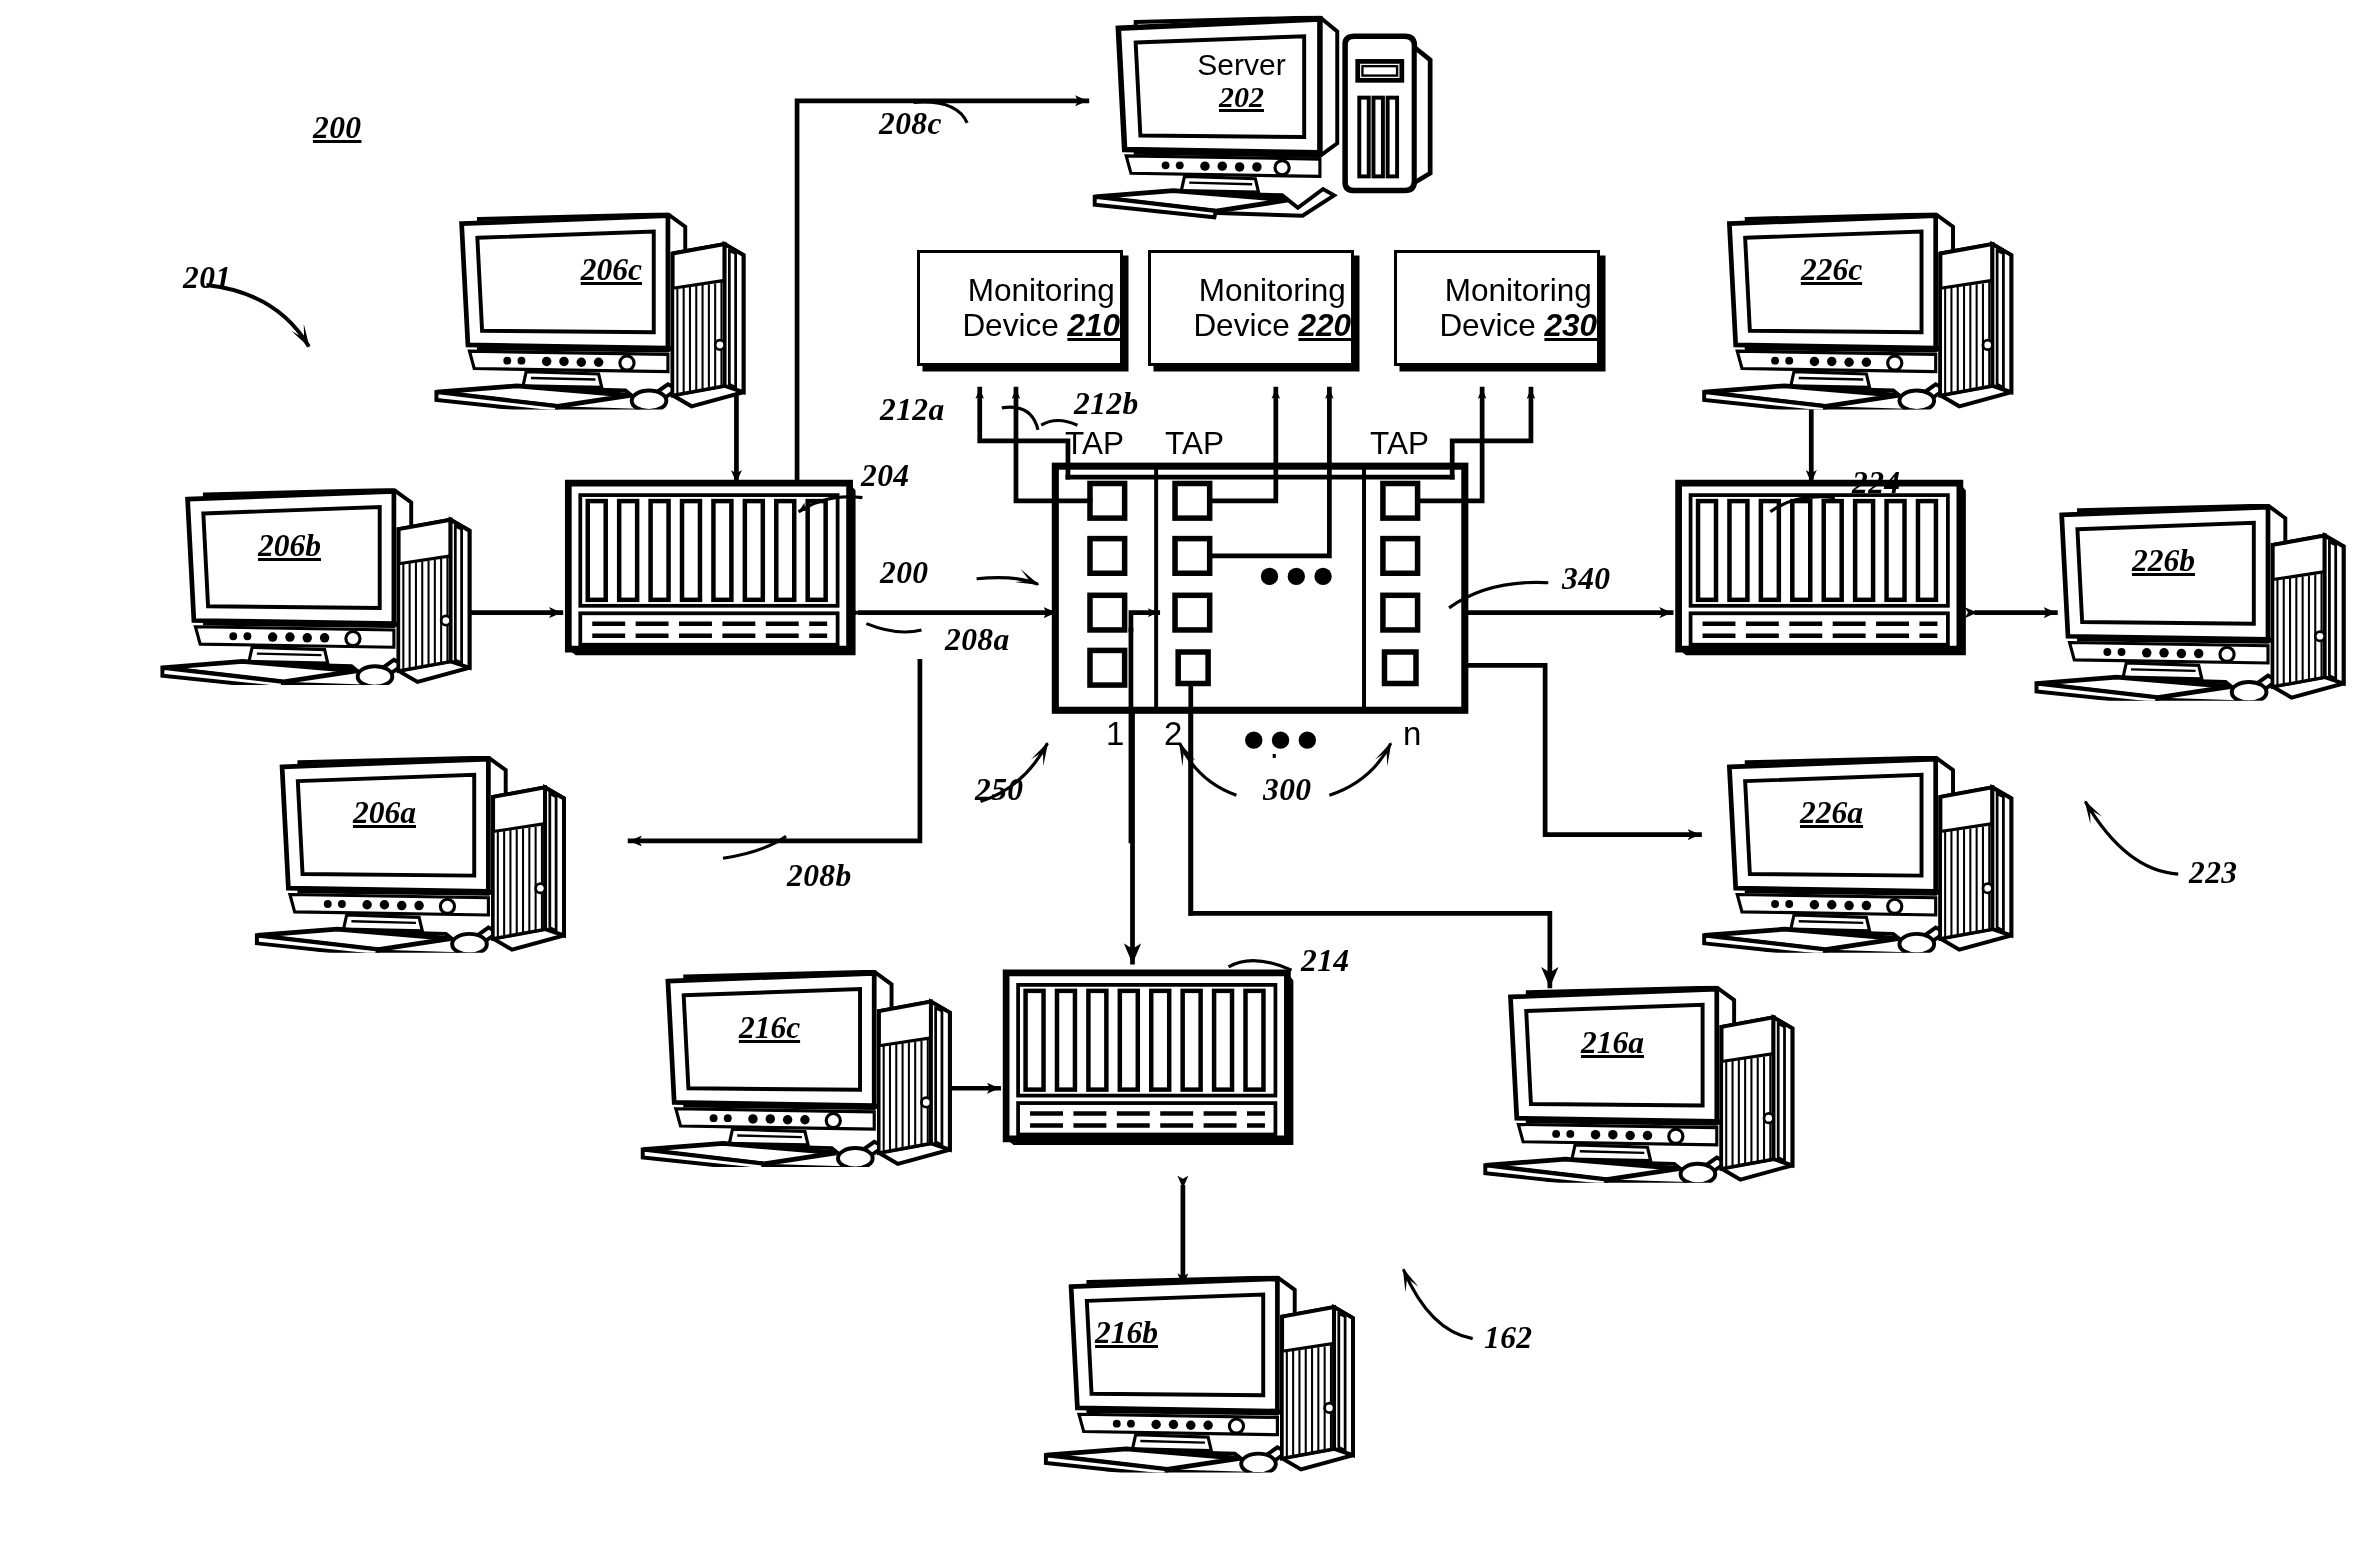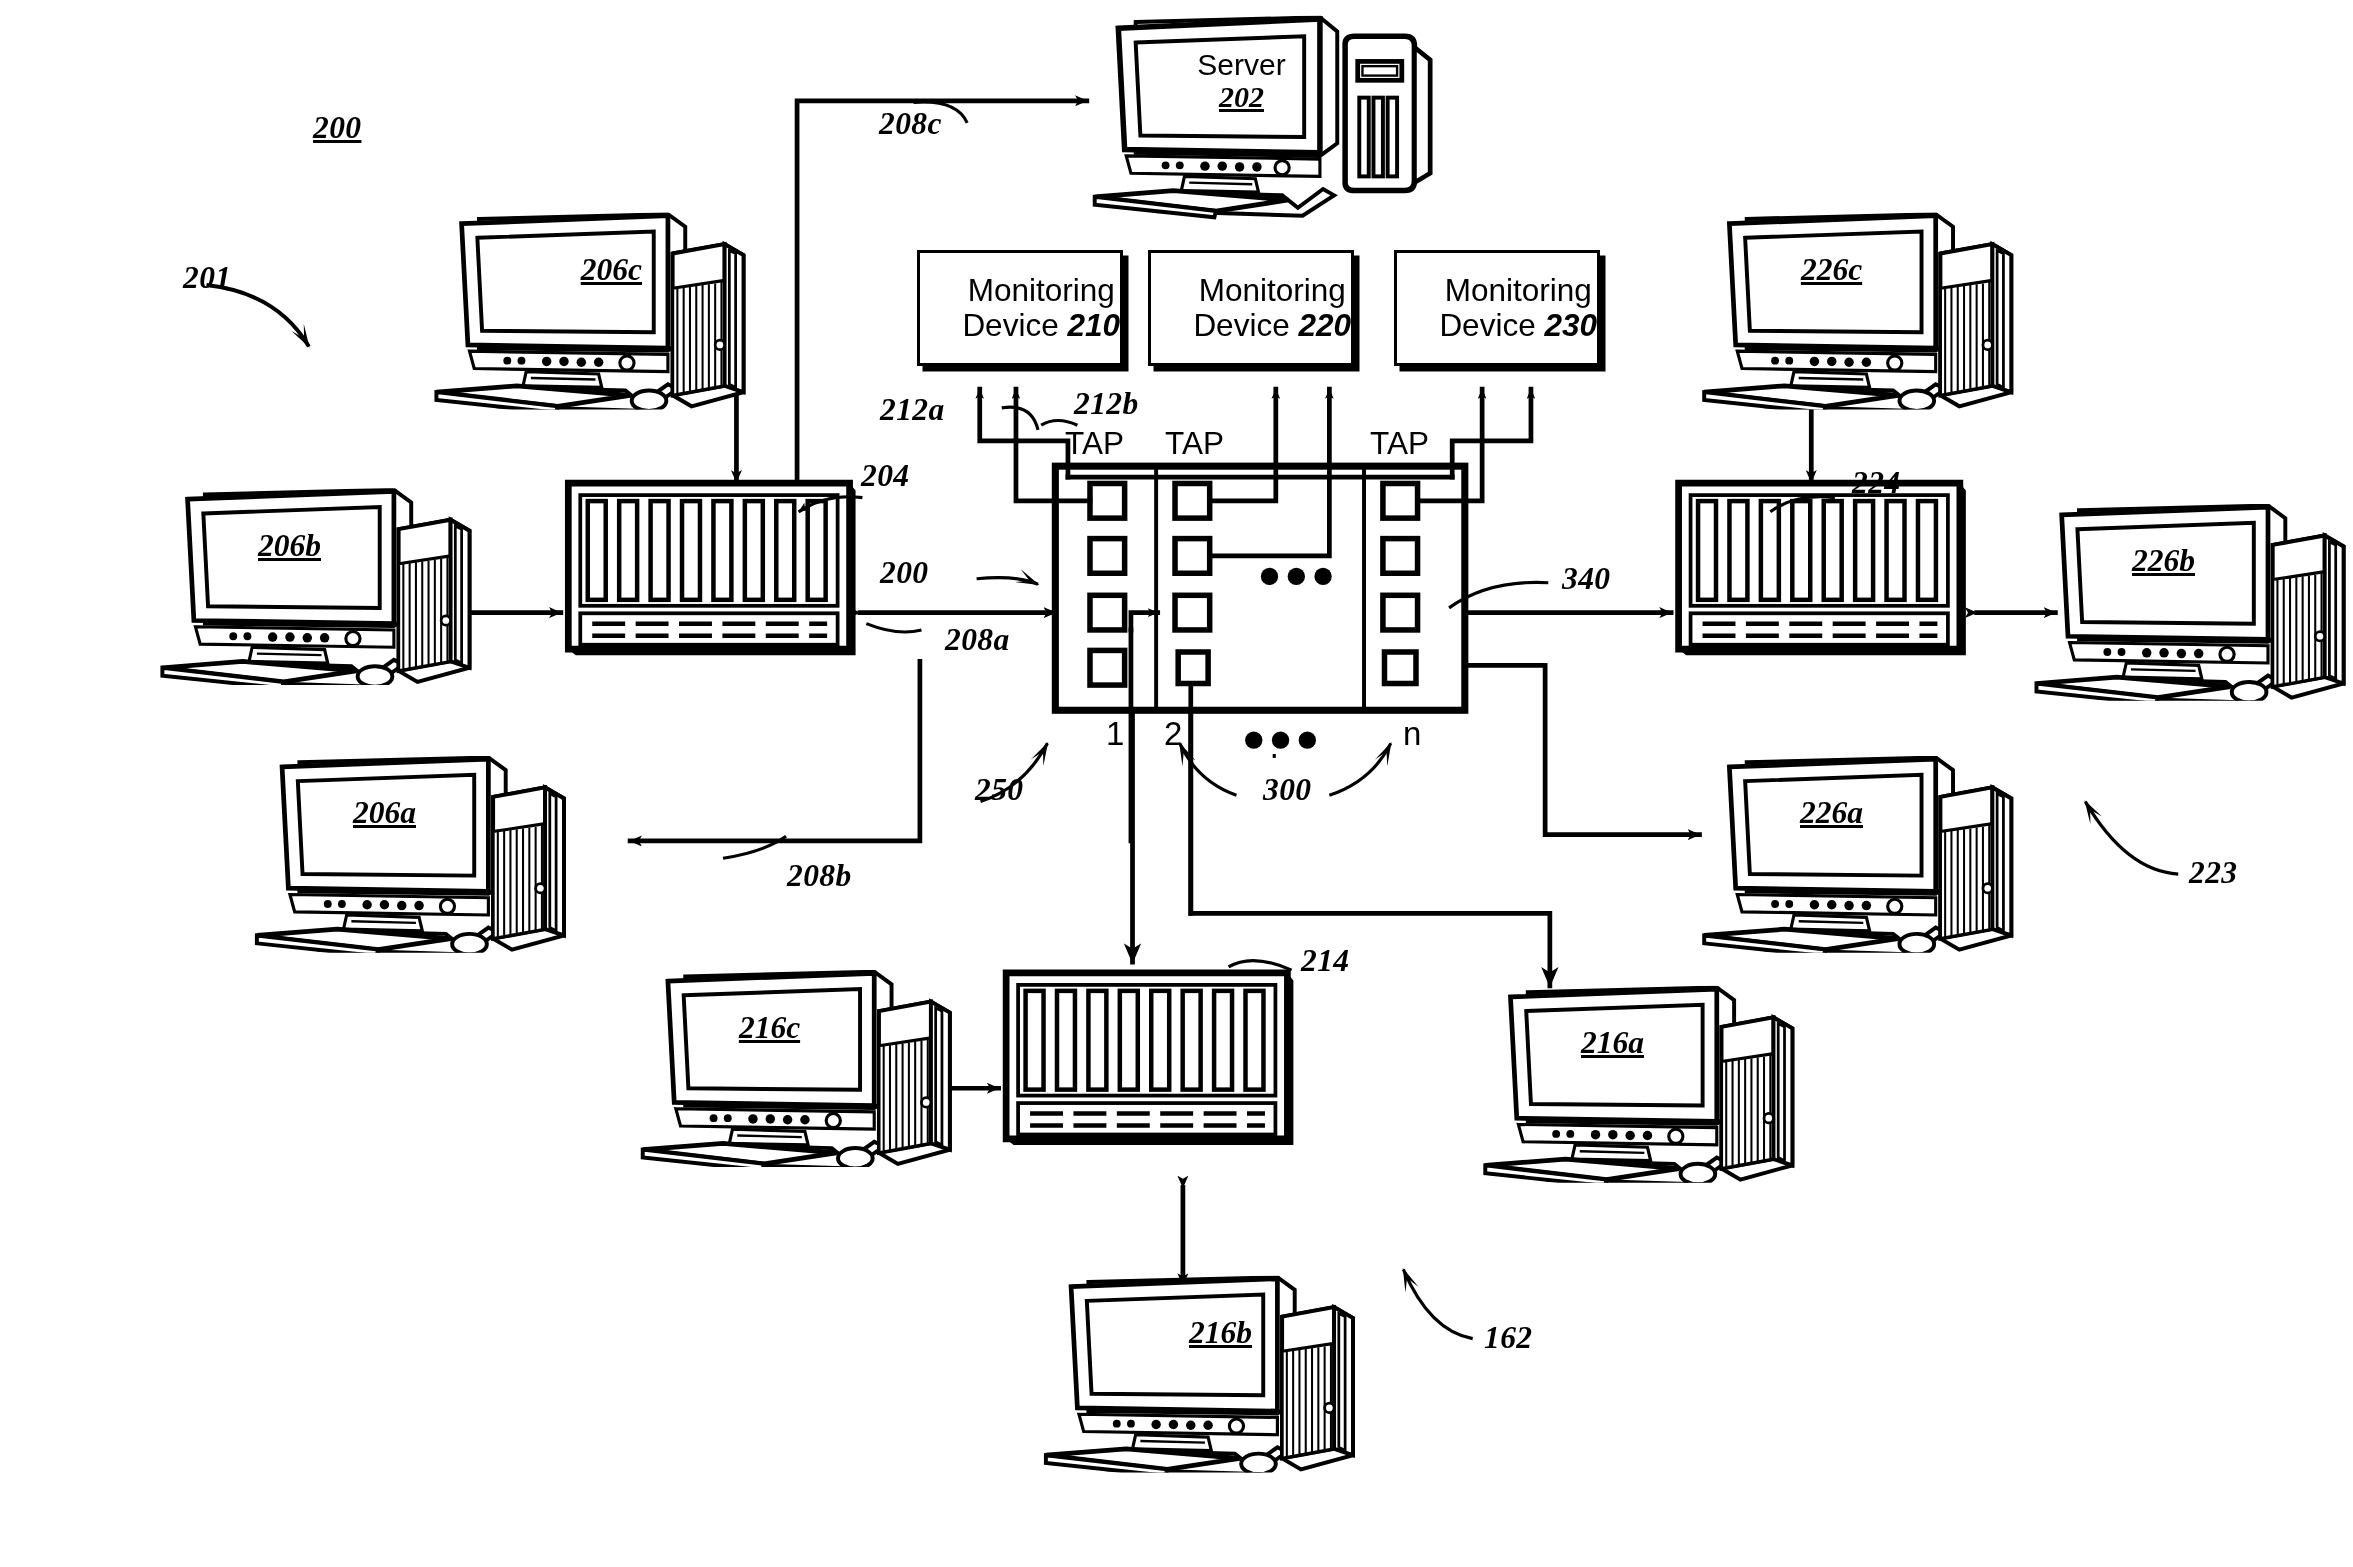--- a/index.html
+++ b/index.html
@@ -11,21 +11,21 @@
        font-size:31.5px;font-weight:600;white-space:nowrap;letter-spacing:0.4px;}
   .lbl.ul{text-decoration:underline;}
   .tapword{position:absolute;font-family:"Liberation Sans",sans-serif;
            font-size:31.5px;font-style:normal;font-weight:400;white-space:nowrap;}
   .portnum{position:absolute;font-family:"Liberation Sans",sans-serif;
            font-size:33px;font-weight:400;white-space:nowrap;}
   .mdbox{position:absolute;border:3.9px solid #000;background:#fff;
          box-shadow:5.5px 5.5px 0 #000;display:flex;align-items:center;
          justify-content:flex-end;text-align:center;}
   .mdbox span{font-family:"Liberation Sans",sans-serif;font-size:31.5px;line-height:1.12;}
-  .mdbox .num{font-style:italic;font-weight:600;}
+  .mdbox .num{text-decoration:underline;font-style:italic;font-weight:600;}
   .scr-label{font-family:"Liberation Serif",serif;font-style:italic;font-weight:600;
              text-decoration:underline;font-size:31.5px;}
   .srv-label{font-family:"Liberation Sans",sans-serif;font-size:30px;font-style:normal;
              text-align:center;line-height:1.05;}
   .srv-label .n{font-family:"Liberation Serif",serif;font-style:italic;font-weight:600;
                 text-decoration:underline;}
 </style>
 </head>
 <body>
 
@@ -298,21 +298,21 @@
 
 <div class="scr-label" style="position:absolute;left:485px;top:252px;width:157px;text-align:right;">206c</div>
 <div class="scr-label" style="position:absolute;left:211px;top:528px;width:157px;text-align:center;">206b</div>
 <div class="scr-label" style="position:absolute;left:306px;top:795px;width:157px;text-align:center;">206a</div>
 
 <div class="scr-label" style="position:absolute;left:1753px;top:252px;width:157px;text-align:center;">226c</div>
 <div class="scr-label" style="position:absolute;left:2085px;top:543px;width:157px;text-align:center;">226b</div>
 <div class="scr-label" style="position:absolute;left:1753px;top:795px;width:157px;text-align:center;">226a</div>
 
 <div class="scr-label" style="position:absolute;left:691px;top:1010px;width:157px;text-align:center;">216c</div>
-<div class="scr-label" style="position:absolute;left:1095px;top:1315px;width:157px;text-align:right;">216b</div>
+<div class="scr-label" style="position:absolute;left:1095px;top:1315px;width:157px;text-align:left;">216b</div>
 <div class="scr-label" style="position:absolute;left:1534px;top:1025px;width:157px;text-align:center;">216a</div>
 
 <div class="tapword" style="left:1065px;top:425px;">TAP</div>
 <div class="tapword" style="left:1165px;top:425px;">TAP</div>
 <div class="tapword" style="left:1370px;top:425px;">TAP</div>
 
 <div class="portnum" style="left:1106px;top:715px;">1</div>
 <div class="portnum" style="left:1164px;top:715px;">2</div>
 <div class="portnum" style="left:1403px;top:715px;">n</div>
 

